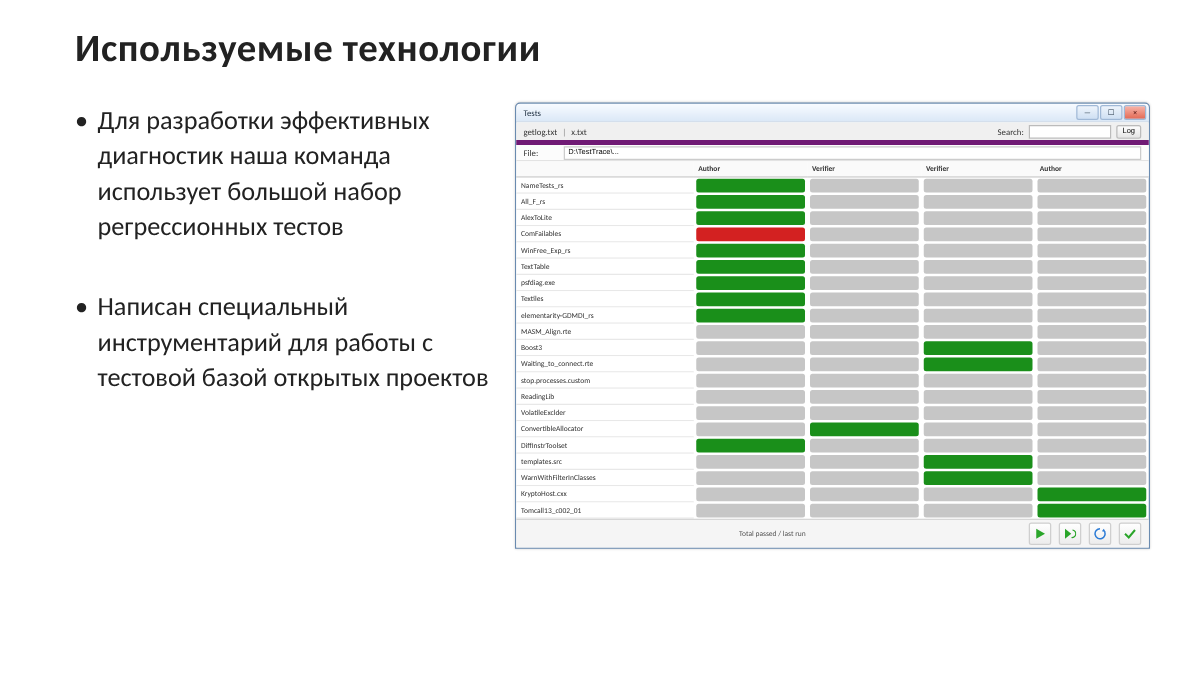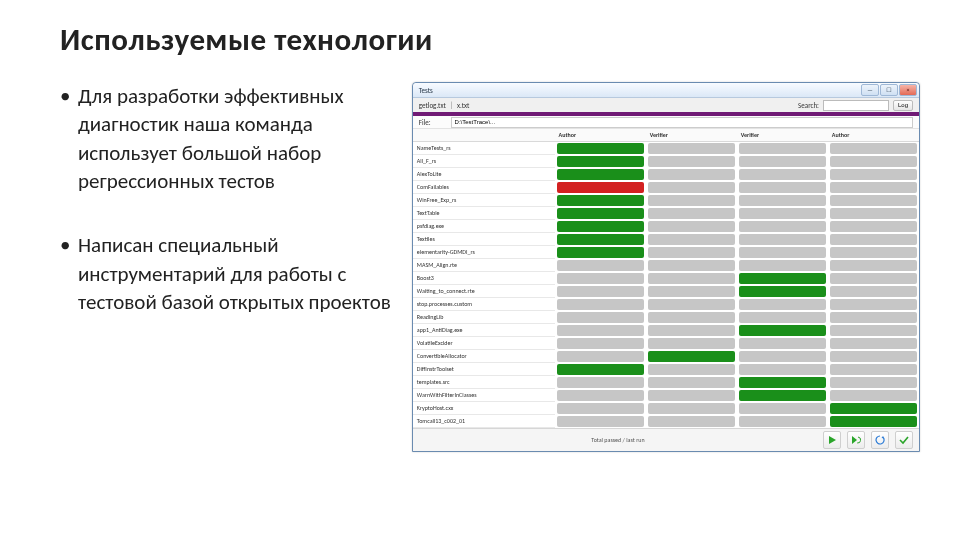--- a/index.html
+++ b/index.html
@@ -491,37 +491,20 @@
                   <div class="namecell">ReadingLib</div>
                 </td>
                 <td>
                   <div class="cell gray"></div>
                 </td>
                 <td>
                   <div class="cell gray"></div>
                 </td>
                 <td>
                   <div class="cell gray"></div>
-                </td>
-                <td>
-                  <div class="cell gray"></div>
-                </td>
-              </tr>
-              <tr>
-                <td>
-                  <div class="namecell">app1_AntiDiag.exe</div>
-                </td>
-                <td>
-                  <div class="cell gray"></div>
-                </td>
-                <td>
-                  <div class="cell gray"></div>
-                </td>
-                <td>
-                  <div class="cell green"></div>
                 </td>
                 <td>
                   <div class="cell gray"></div>
                 </td>
               </tr>
               <tr>
                 <td>
                   <div class="namecell">VolatileExclder</div>
                 </td>
                 <td>

